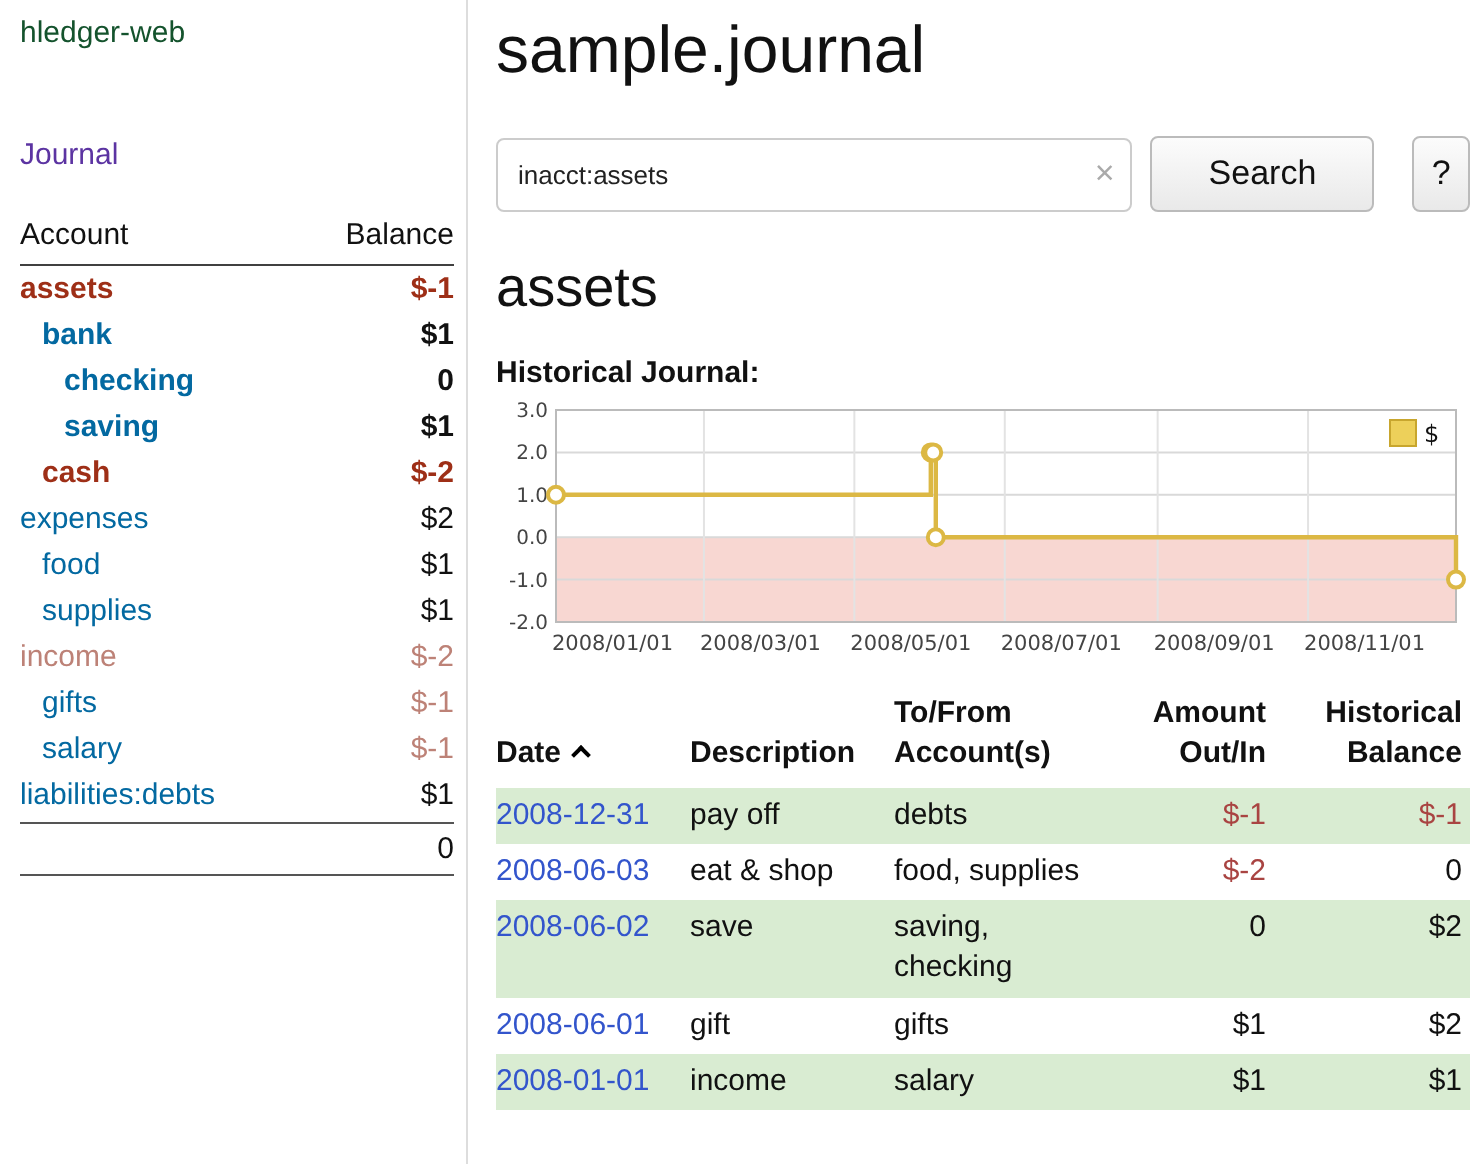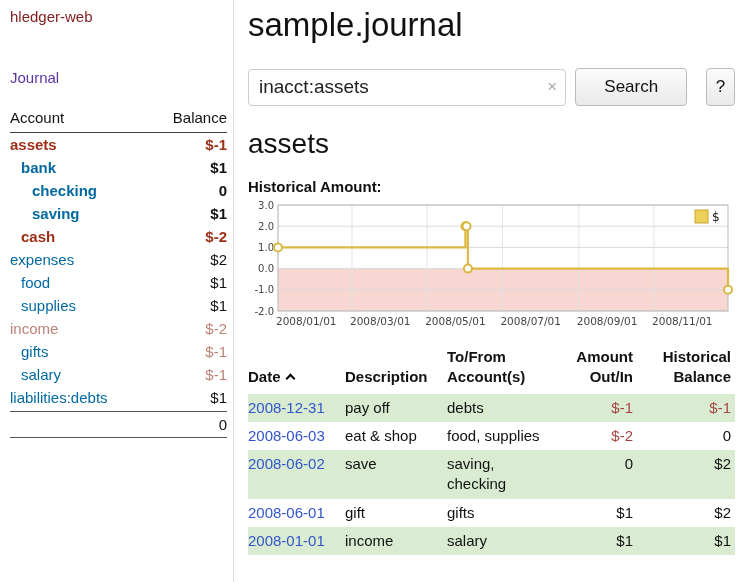--- a/index.html
+++ b/index.html
@@ -2,39 +2,39 @@
 <html><head>
 <meta charset="utf-8">
 <style>
   *{box-sizing:border-box;margin:0;padding:0;}
   html,body{width:742px;height:582px;}
   body{font-family:"Liberation Sans","DejaVu Sans",sans-serif;background:#fff;color:#111;position:relative;overflow:hidden;}
   a{text-decoration:none;cursor:pointer;}
 
   
   .sidebar{position:absolute;left:0;top:0;width:234px;height:582px;border-right:1px solid #ddd;padding:8px 6px 0 10px;}
-  .brand{display:block;color:#7f1d1d;font-size:15px;}
+  .brand{display:block;color:#14532d;font-size:15px;}
   .journal-link{display:block;color:#5c34a2;font-size:15px;margin-top:44px;}
   .acct-table{margin-top:20px;font-size:15px;}
   .acct-header{display:flex;justify-content:space-between;padding:3px 0 6px;border-bottom:1px solid #404040;}
   .acct-row{display:flex;justify-content:space-between;align-items:baseline;padding:3px 0;}
   .acct-bal{text-align:right;}
   .b{font-weight:bold;}
   .c-negs{color:#9e2f17;}
   .c-negp{color:#bd8277;}
   .c-purple{color:#0369a1;}
   .c-ink{color:#111;}
   .acct-total{display:flex;justify-content:flex-end;padding:4px 0;border-top:1px solid #555;border-bottom:1px solid #555;margin-top:2px;font-size:15px;}
 
   
   .main{position:absolute;left:248px;top:0;width:487px;}
   h1{font-size:33px;font-weight:400;margin-top:6px;}
   .search-row{display:flex;align-items:center;margin-top:24px;}
   .search-wrap{position:relative;width:356px;}
-  #search-input{width:100%;height:37px;border:1px solid #ccc;border-radius:4px;font-size:19px;padding:0 30px 0 10px;color:#222;font-family:inherit;outline:none;}
+  #search-input{width:100%;height:37px;border:1px solid #ccc;border-radius:4px;font-size:13px;padding:0 30px 0 10px;color:#222;font-family:inherit;outline:none;}
   .clear{position:absolute;right:9px;top:8px;color:#aaa;font-size:17px;line-height:20px;cursor:pointer;}
   .btn{height:38px;border:1px solid #bbb;border-radius:4px;background:linear-gradient(#fcfcfc,#e9e9e9);font-size:17px;padding:0 28px;margin-left:9px;font-family:inherit;color:#111;cursor:pointer;}
   .btn.help{margin-left:19px;width:32px;padding:0;}
   h2{font-size:28px;font-weight:400;margin-top:22px;}
   .chart-title{font-weight:bold;font-size:15px;margin-top:18px;}
   #chart-svg{display:block;margin-top:4px;}
   #chart-svg text{font-family:"DejaVu Sans",sans-serif;}
 
   
   .register{width:100%;border-collapse:collapse;font-size:15px;margin-top:8px;table-layout:fixed;}
@@ -121,21 +121,21 @@
   <div class="search-row">
     <div class="search-wrap">
       <input id="search-input" value="inacct:assets" style="">
       <span class="clear">×</span>
     </div>
     <button class="btn">Search</button>
     <button class="btn help">?</button>
   </div>
 
   <h2>assets</h2>
-  <div class="chart-title">Historical Amount:</div>
+  <div class="chart-title">Historical Journal:</div>
 
   <svg id="chart-svg" width="487" height="138" viewBox="0 0 487 138">
       <rect x="30" y="69.6" width="450" height="42.400000000000006" fill="#f8d7d2"></rect>
       <line x1="30" x2="480" y1="6" y2="6" stroke="#d9d9d9" stroke-width="1"></line>
       <text x="26" y="9.5" text-anchor="end" font-size="10" fill="#444">3.0</text>
       <line x1="30" x2="480" y1="27.200000000000003" y2="27.200000000000003" stroke="#d9d9d9" stroke-width="1"></line>
       <text x="26" y="30.700000000000003" text-anchor="end" font-size="10" fill="#444">2.0</text>
       <line x1="30" x2="480" y1="48.400000000000006" y2="48.400000000000006" stroke="#d9d9d9" stroke-width="1"></line>
       <text x="26" y="51.900000000000006" text-anchor="end" font-size="10" fill="#444">1.0</text>
       <line x1="30" x2="480" y1="69.6" y2="69.6" stroke="#d9d9d9" stroke-width="1"></line>

